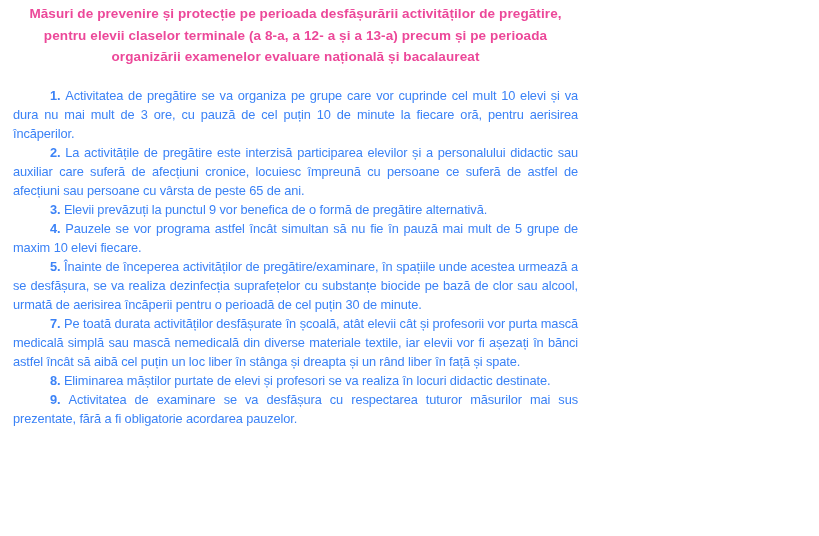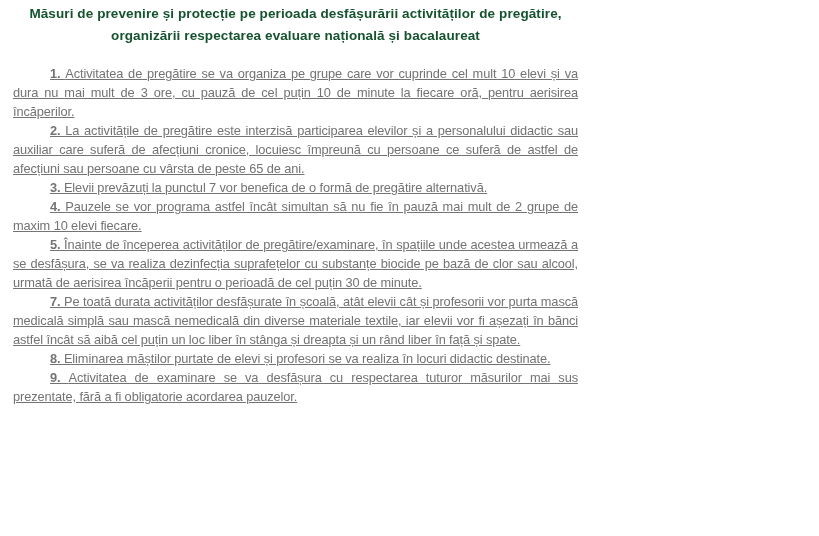--- a/index.html
+++ b/index.html
@@ -50,33 +50,34 @@
   .para-num {
     font-weight: bold;
   }
 </style>
 </head>
 <body>
 
 <div class="page" style="background: rgb(255, 255, 255);">
   <div class="text-col">
 
-    <div class="doc-title" style="color: #14532d;">
+    <div class="doc-title" style="color: #ec4899;">
       <div class="title-line">Măsuri de prevenire și protecție pe perioada desfășurării activităților de pregătire,</div>
-      <div class="title-line">organizării respectarea evaluare națională și bacalaureat</div>
+      <div class="title-line">pentru elevii claselor terminale (a 8-a, a 12- a și a 13-a) precum și pe perioada</div>
+      <div class="title-line">organizării examenelor evaluare națională și bacalaureat</div>
     </div>
 
-    <div class="doc-body" id="measures" style="color: #737373; text-decoration: underline;">
+    <div class="doc-body" id="measures" style="color: #3b82f6;">
   <p class="para"><span class="para-num">1. </span><span class="para-text">Activitatea de pregătire se va organiza pe grupe care vor cuprinde cel mult 10 elevi și va dura nu mai mult de 3 ore, cu pauză de cel puțin 10 de minute la fiecare oră, pentru aerisirea încăperilor.</span></p>
 
   <p class="para"><span class="para-num">2. </span><span class="para-text">La activitățile de pregătire este interzisă participarea elevilor și a personalului didactic sau auxiliar care suferă de afecțiuni cronice, locuiesc împreună cu persoane ce suferă de astfel de afecțiuni sau persoane cu vârsta de peste 65 de ani.</span></p>
 
-  <p class="para"><span class="para-num">3. </span><span class="para-text">Elevii prevăzuți la punctul 7 vor benefica de o formă de pregătire alternativă.</span></p>
+  <p class="para"><span class="para-num">3. </span><span class="para-text">Elevii prevăzuți la punctul 9 vor benefica de o formă de pregătire alternativă.</span></p>
 
-  <p class="para"><span class="para-num">4. </span><span class="para-text">Pauzele se vor programa astfel încât simultan să nu fie în pauză mai mult de 2 grupe de maxim 10 elevi fiecare.</span></p>
+  <p class="para"><span class="para-num">4. </span><span class="para-text">Pauzele se vor programa astfel încât simultan să nu fie în pauză mai mult de 5 grupe de maxim 10 elevi fiecare.</span></p>
 
   <p class="para"><span class="para-num">5. </span><span class="para-text">Înainte de începerea activităților de pregătire/examinare, în spațiile unde acestea urmează a se desfășura, se va realiza dezinfecția suprafețelor cu substanțe biocide pe bază de clor sau alcool, urmată de aerisirea încăperii pentru o perioadă de cel puțin 30 de minute.</span></p>
 
 
   <p class="para"><span class="para-num">7. </span><span class="para-text">Pe toată durata activităților desfășurate în școală, atât elevii cât și profesorii vor purta mască medicală simplă sau mască nemedicală din diverse materiale textile, iar elevii vor fi așezați în bănci astfel încât să aibă cel puțin un loc liber în stânga și dreapta și un rând liber în față și spate.</span></p>
 
   <p class="para"><span class="para-num">8. </span><span class="para-text">Eliminarea măștilor purtate de elevi și profesori se va realiza în locuri didactic destinate.</span></p>
 
   <p class="para"><span class="para-num">9. </span><span class="para-text">Activitatea de examinare se va desfășura cu respectarea tuturor măsurilor mai sus prezentate, fără a fi obligatorie acordarea pauzelor.</span></p>
 </div>

